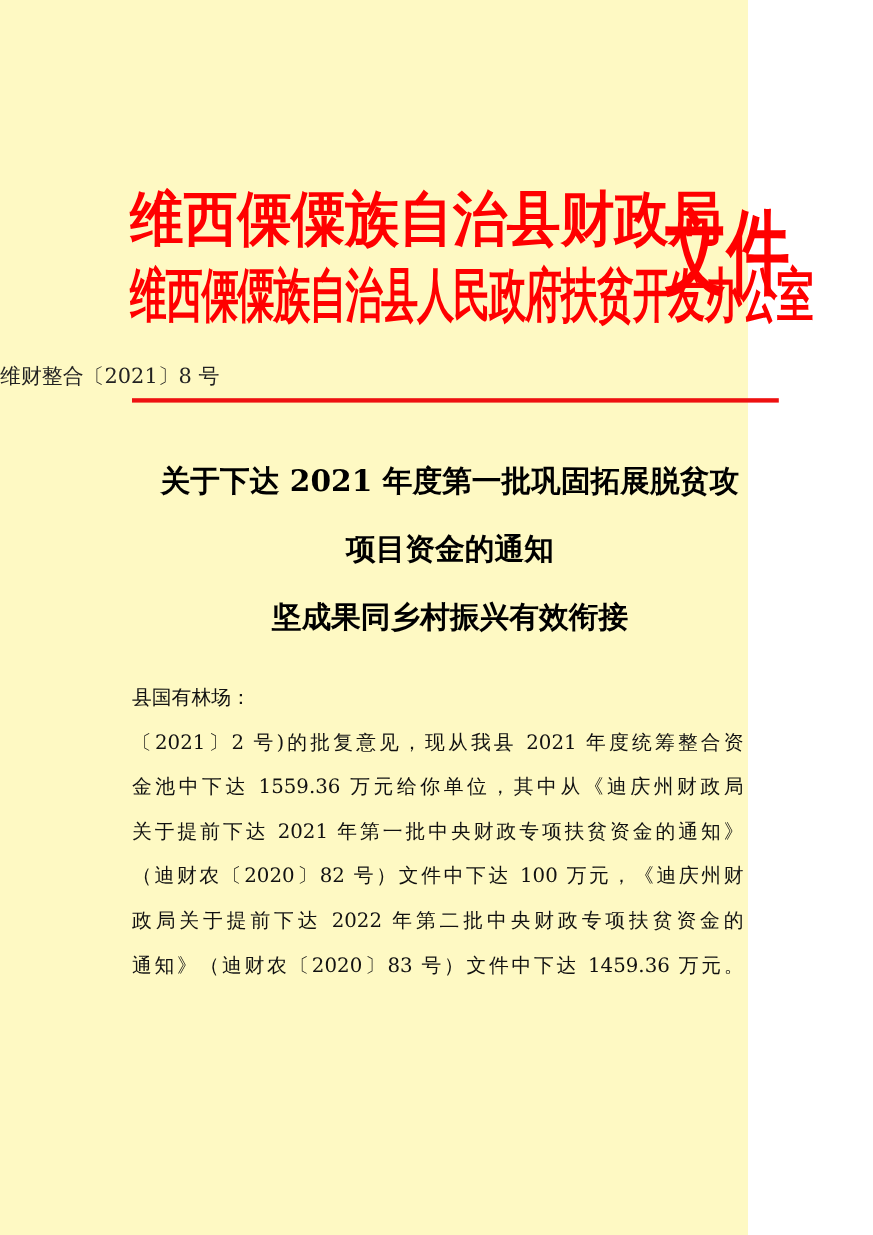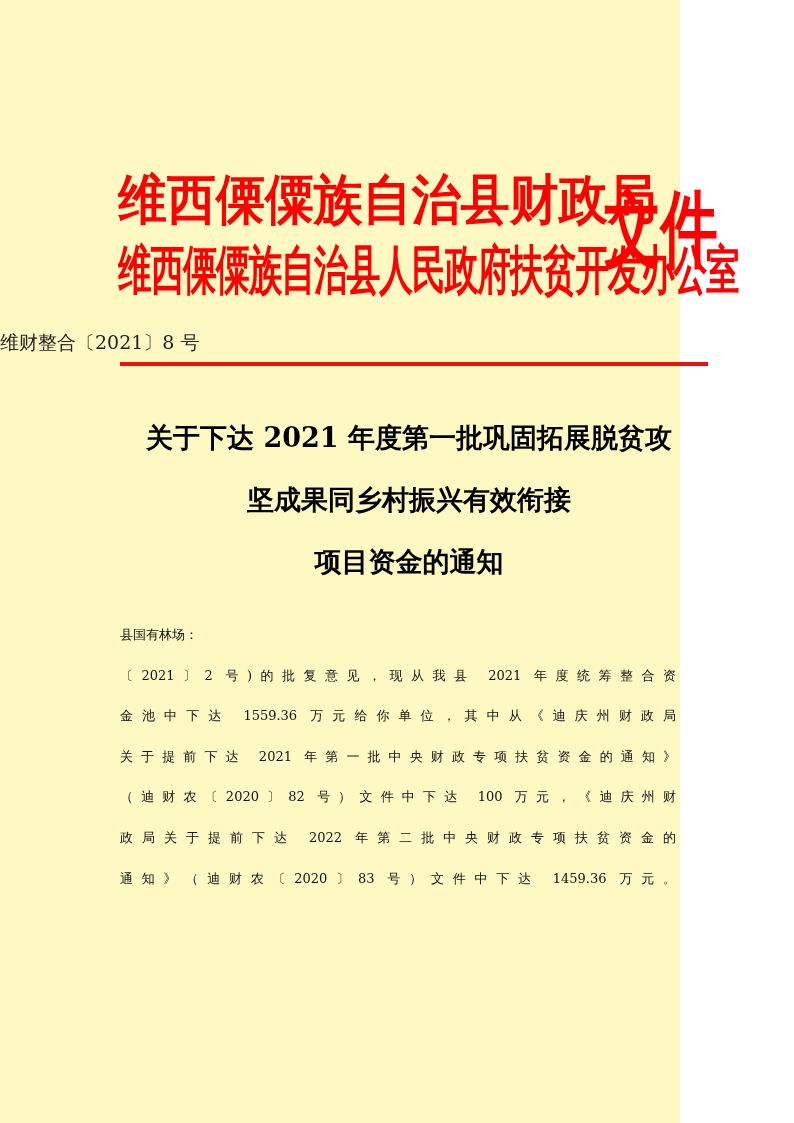--- a/index.html
+++ b/index.html
@@ -106,21 +106,21 @@
       white-space: nowrap;
       padding-left: 24px;
     }
     
     .body-text {
       position: absolute;
       left: 120px;
       top: 620px;
       width: 556px;
       font-family: "DejaVu Serif", "Liberation Serif", serif;
-      font-size: 13px;
+      font-size: 18px;
       color: #111111;
     }
     .body-line {
       display: block;
       height: 40.6px;
       line-height: 30px;
       white-space: nowrap;
       text-align: justify;
       text-align-last: justify;
     }
@@ -141,22 +141,22 @@
     <div class="org-line org-line-2">维西傈僳族自治县人民政府扶贫开发办公室</div>
     <div class="doc-word">文件</div>
   </div>
 
   <div class="doc-number">维财整合〔2021〕8 号</div>
 
   <div class="red-rule"></div>
 
   <div class="title">
     <span class="title-line">关于下达 2021 年度第一批巩固拓展脱贫攻</span>
+    <span class="title-line">项目资金的通知</span>
     <span class="title-line">坚成果同乡村振兴有效衔接</span>
-    <span class="title-line">项目资金的通知</span>
   </div>
 
   <div class="body-text">
     <span class="body-line salutation">县国有林场：</span>
     <span class="body-line">〔2021〕2 号)的批复意见，现从我县 2021 年度统筹整合资</span>
     <span class="body-line">金池中下达 1559.36 万元给你单位，其中从《迪庆州财政局</span>
     <span class="body-line">关于提前下达 2021 年第一批中央财政专项扶贫资金的通知》</span>
     <span class="body-line">（迪财农〔2020〕82 号）文件中下达 100 万元，《迪庆州财</span>
     <span class="body-line">政局关于提前下达 2022 年第二批中央财政专项扶贫资金的</span>
     <span class="body-line">通知》（迪财农〔2020〕83 号）文件中下达 1459.36 万元。</span>

